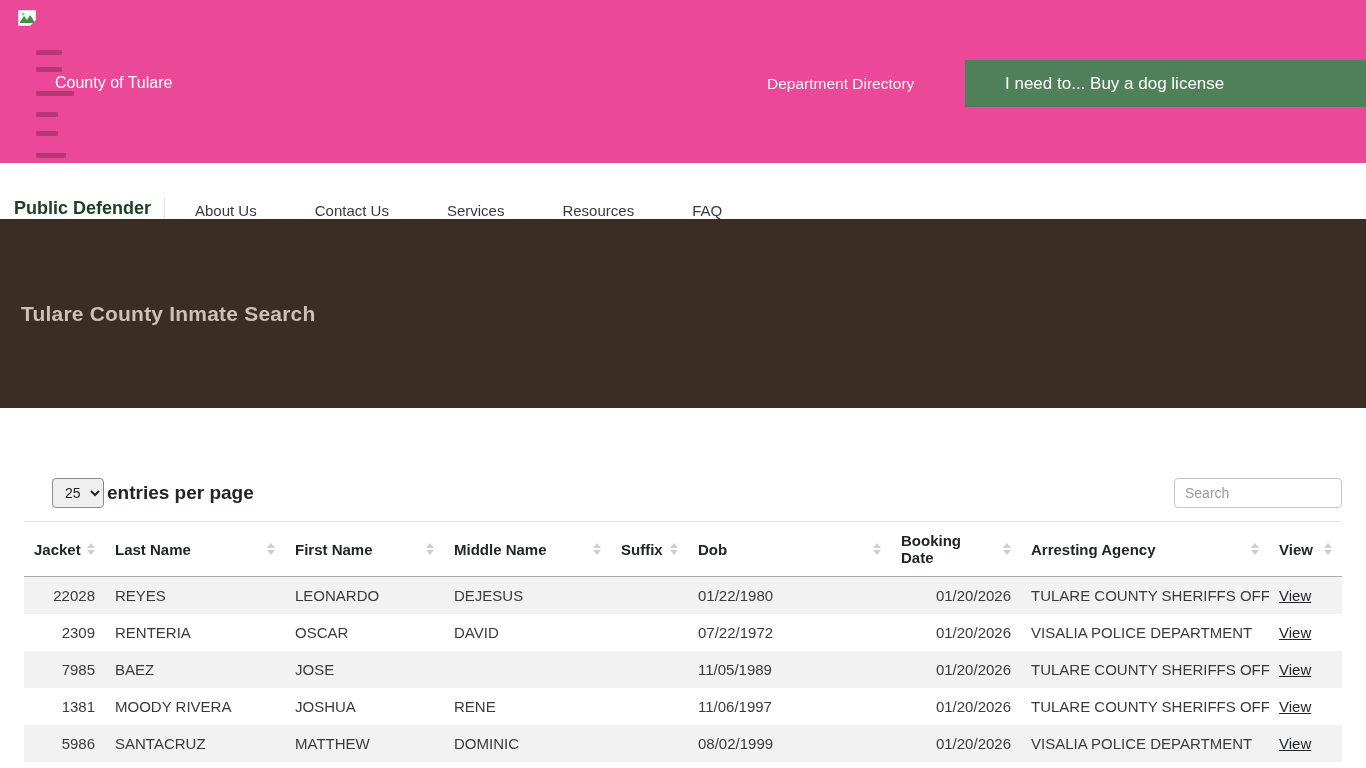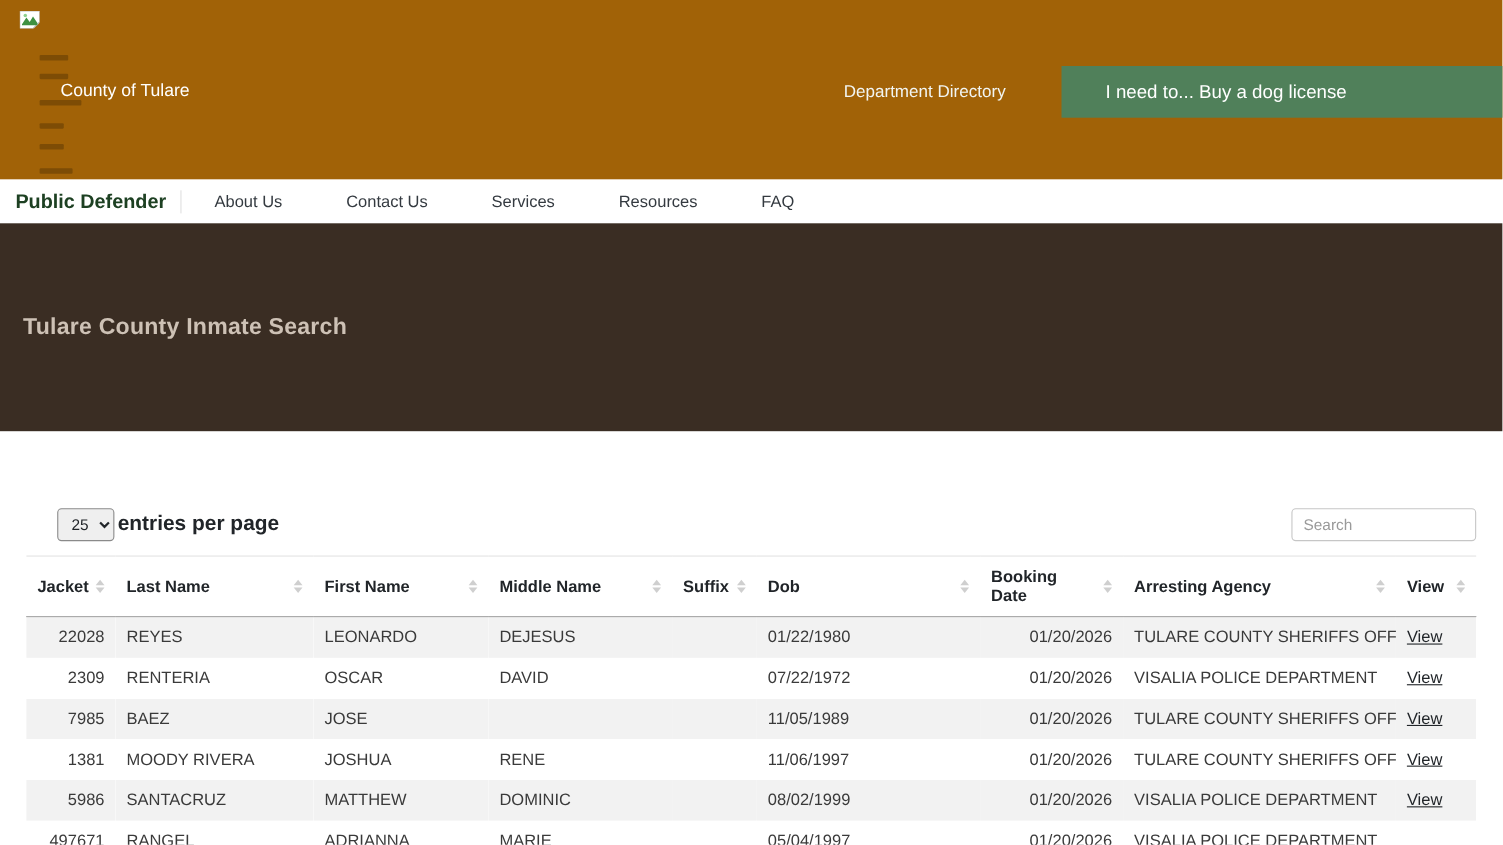--- a/index.html
+++ b/index.html
@@ -1,33 +1,33 @@
 <!DOCTYPE html>
 <html><head>
 <meta charset="utf-8">
 <style>
   * { margin:0; padding:0; box-sizing:border-box; }
   html,body { width:1366px; height:768px; overflow:hidden; background:#fff;
     font-family:"Liberation Sans", sans-serif; }
 
   
-  .top-header { position:relative; height:163px; background:#a16207; }
+  .top-header { position:relative; height:163px; background:#ec4899; }
   .logo-wrap { position:absolute; left:18px; top:10px; width:40px; }
   .logo-broken { width:18px; height:16px; display:block; }
   .alt-line { position:absolute; left:18px; height:5px; background:rgba(0,0,0,0.22); border-radius:1px; }
   .al1{top:40px;width:26px;} .al2{top:57px;width:26px;} .al3{top:81px;width:38px;}
   .al4{top:102px;width:22px;} .al5{top:121px;width:22px;} .al6{top:143px;width:30px;}
   .site-name { position:absolute; left:55px; top:74px; color:#ffffff; font-size:16px; }
   .dept-dir { position:absolute; left:767px; top:75px; color:#f2f5f2; font-size:15.5px; cursor:pointer; }
   .need-btn { position:absolute; right:0; top:60px; width:401px; height:47px;
     background:#50805a; border:none; color:#ffffff; font-size:17px; text-align:left;
     padding-left:40px; cursor:pointer; font-family:inherit; }
 
   
-  .navbar { height:40px; background:#ffffff; display:flex; align-items:center; }
+  .navbar { height:56px; background:#ffffff; display:flex; align-items:flex-end; }
   .brand { width:165px; display:flex; align-items:center; padding-left:14px;
     font-size:18px; font-weight:bold; color:#1d4022; border-right:1px solid #e0e0e0; }
   .nav-links { display:flex; align-items:center; }
   .nav-link { padding:0 28px; margin-left:2px; font-size:15px; color:#343a40;
     text-decoration:none; display:flex; align-items:center; height:100%; cursor:pointer; }
   .nav-right { margin-left:auto; display:flex; align-items:stretch; }
   .nav-cell { width:50px; border-left:1px solid #e0e0e0; }
 
   
   .hero { height:189px; background:#3a2d23; display:flex; align-items:center; }

